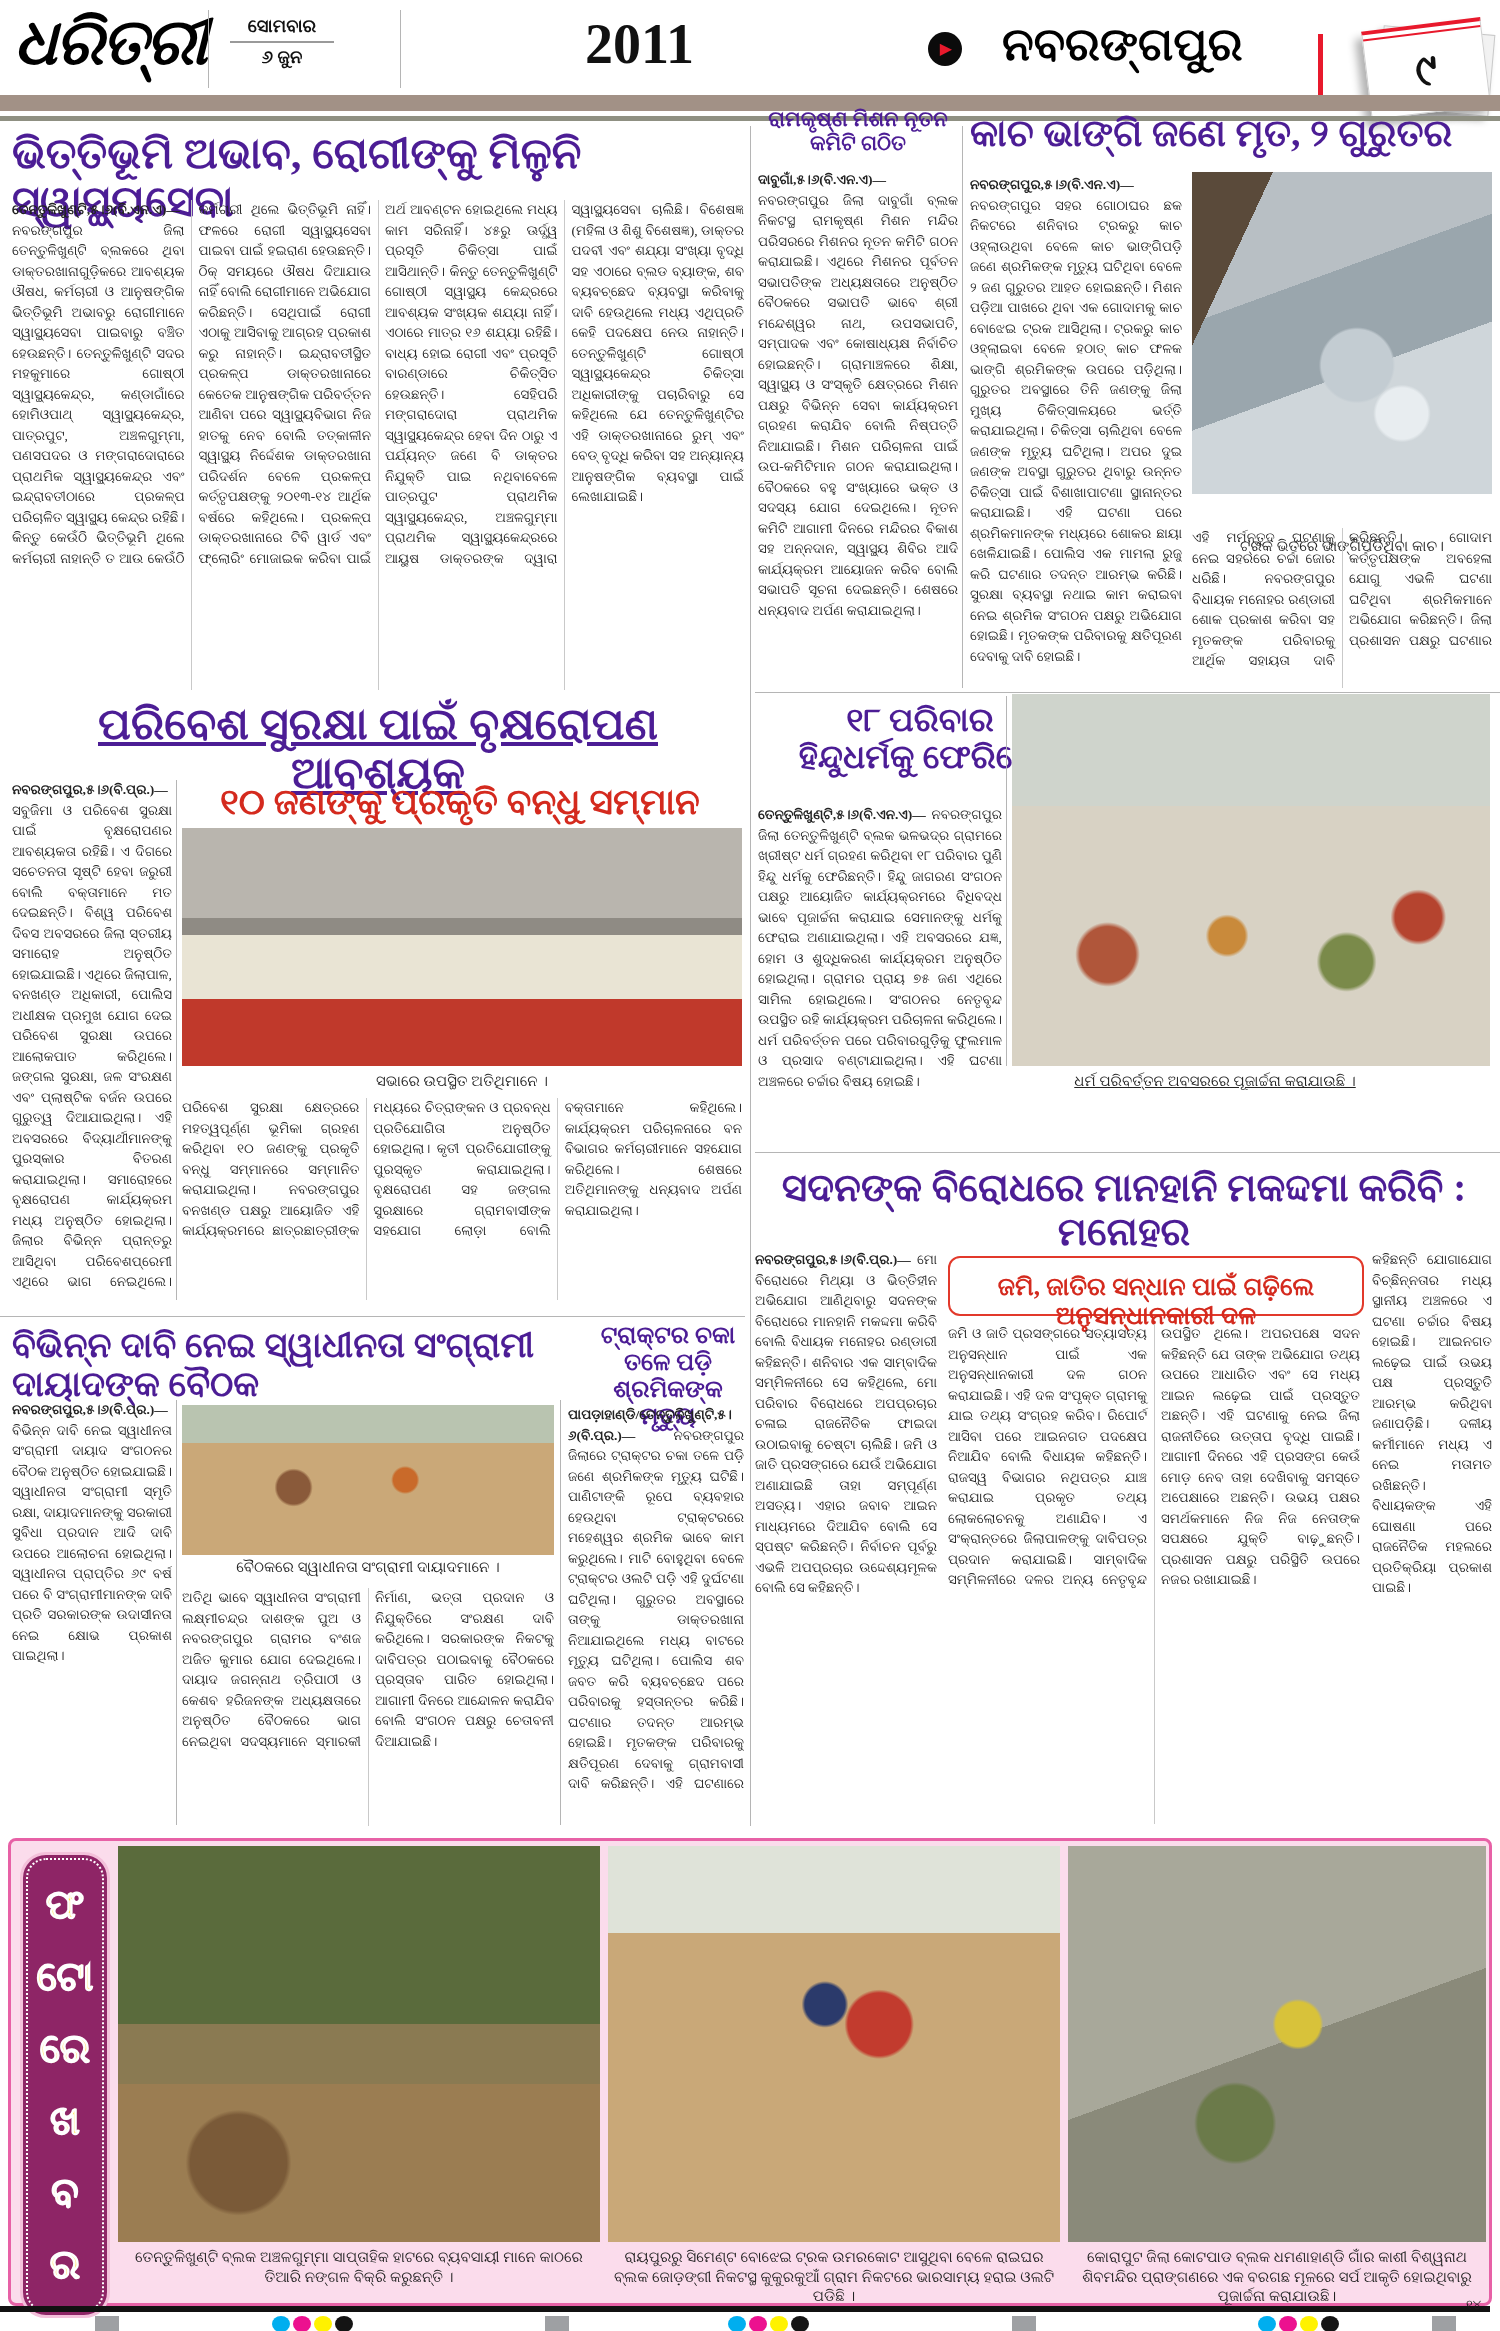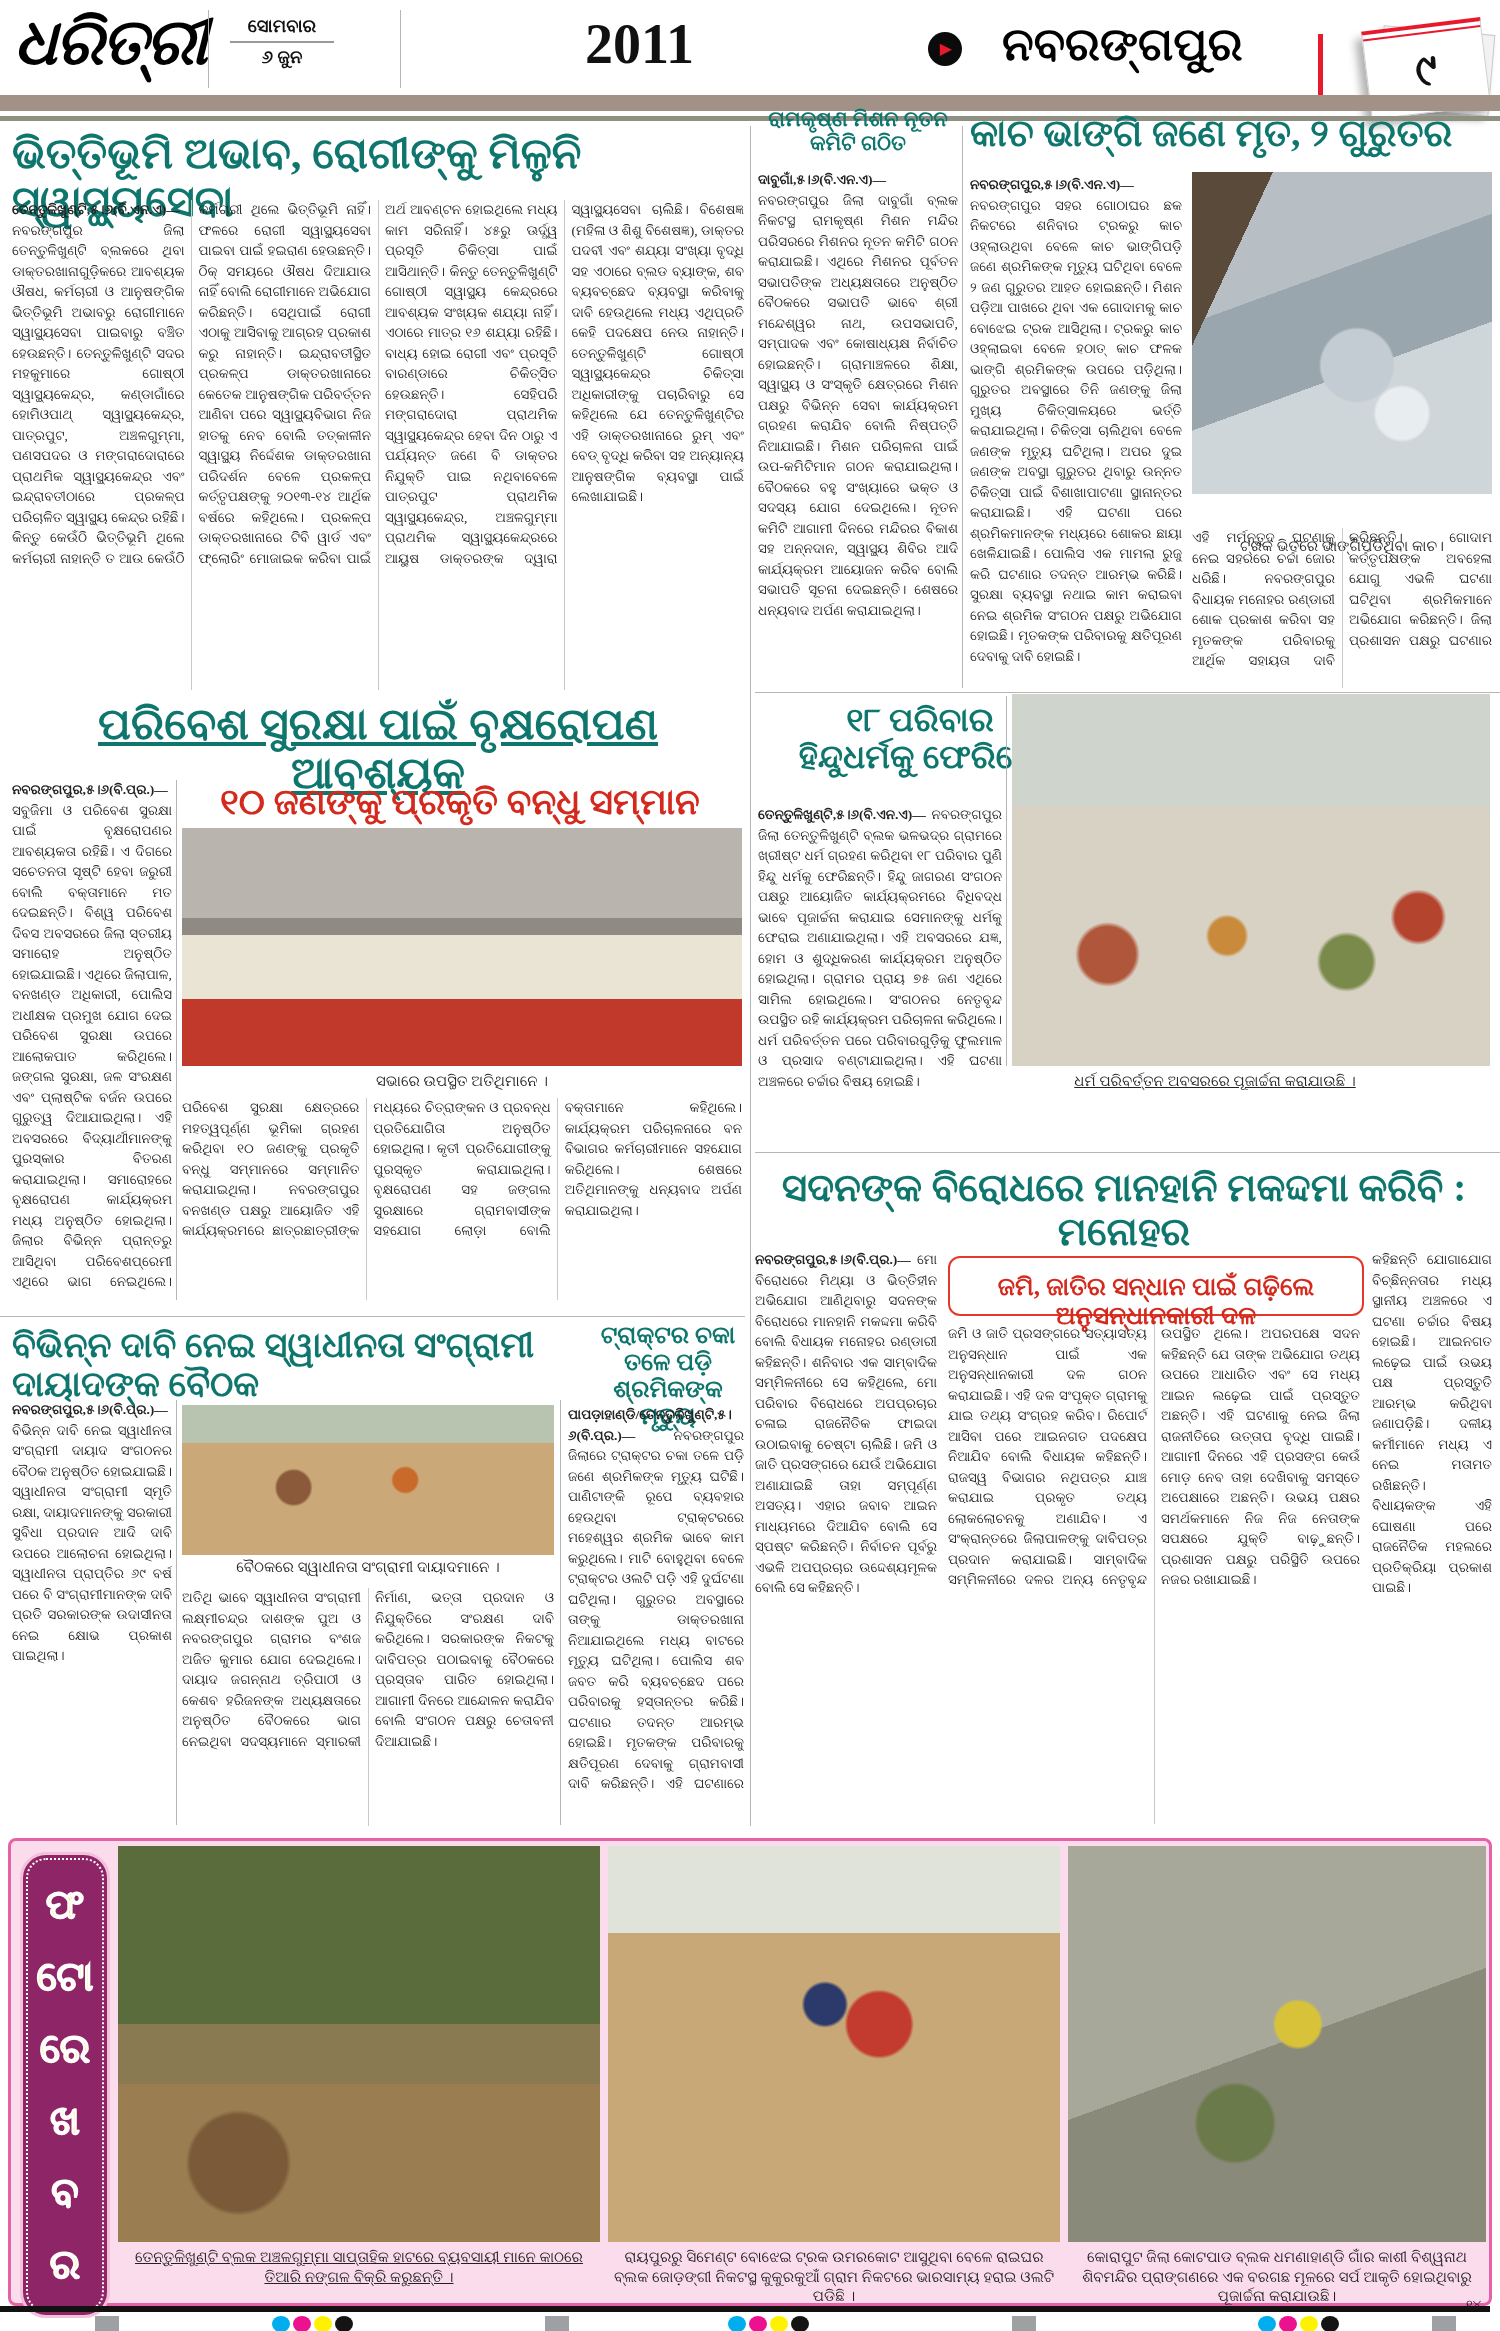--- a/index.html
+++ b/index.html
@@ -1,19 +1,19 @@
 <!DOCTYPE html>
 <html><head>
 <meta charset="utf-8">
 <style>
   html,body{margin:0;padding:0;background:#e8e8e8;}
   #page{position:relative;width:1500px;height:2331px;background:#ffffff;margin:0 auto;
         font-family:"Liberation Serif",serif;color:#1a1a1a;overflow:hidden;}
   .abs{position:absolute;}
-  .hl{font-weight:bold;color:#0f766e;line-height:1.12;letter-spacing:0px;}
+  .hl{font-weight:bold;color:#4c1d95;line-height:1.12;letter-spacing:0px;}
   .center{text-align:center;}
   .cols{column-gap:14px;column-rule:1px solid #c9c9c9;text-align:justify;overflow:hidden;}
   .bodytxt{font-size:13.5px;line-height:1.52;color:#222;}
   .byline{font-weight:bold;}
   .caption{font-size:15px;color:#222;text-align:center;line-height:1.3;}
   .vrule{width:1px;background:#b5b5b5;}
   .hrule{height:1px;background:#b5b5b5;}
   .photo{overflow:hidden;}
   
   .masthead{font-size:64px;font-weight:bold;font-style:italic;letter-spacing:-2px;color:#000;}
@@ -195,21 +195,21 @@
     <span>ଫ</span>
     <span>ଟୋ</span>
     <span>ରେ</span>
     <span>ଖ</span>
     <span>ବ</span>
     <span>ର</span>
   </div>
   <div class="abs photo ph-market" style="left:118px;top:1846px;width:482px;height:396px;"></div>
   <div class="abs photo ph-truck" style="left:608px;top:1846px;width:452px;height:396px;"></div>
   <div class="abs photo ph-tree" style="left:1068px;top:1846px;width:418px;height:396px;"></div>
-  <div class="abs caption" style="left:118px;top:2248px;width:482px;text-decoration:underline;">ତେନ୍ତୁଳିଖୁଣ୍ଟି ବ୍ଲକ ଅଞ୍ଚଳଗୁମ୍ମା ସାପ୍ତାହିକ ହାଟରେ ବ୍ୟବସାୟୀ ମାନେ କାଠରେ ତିଆରି ନଙ୍ଗଳ ବିକ୍ରି କରୁଛନ୍ତି ।</div>
+  <div class="abs caption" style="left:118px;top:2248px;width:482px;">ତେନ୍ତୁଳିଖୁଣ୍ଟି ବ୍ଲକ ଅଞ୍ଚଳଗୁମ୍ମା ସାପ୍ତାହିକ ହାଟରେ ବ୍ୟବସାୟୀ ମାନେ କାଠରେ ତିଆରି ନଙ୍ଗଳ ବିକ୍ରି କରୁଛନ୍ତି ।</div>
   <div class="abs caption" style="left:608px;top:2248px;width:452px;">ରାୟପୁରରୁ ସିମେଣ୍ଟ ବୋଝେଇ ଟ୍ରକ ଉମରକୋଟ ଆସୁଥିବା ବେଳେ ରାଇଘର ବ୍ଲକ ଜୋଡ଼ଙ୍ଗୀ ନିକଟସ୍ଥ କୁକୁରକୁଆଁ ଗ୍ରାମ ନିକଟରେ ଭାରସାମ୍ୟ ହରାଇ ଓଲଟି ପଡିଛି ।</div>
   <div class="abs caption" style="left:1068px;top:2248px;width:418px;">କୋରାପୁଟ ଜିଲା କୋଟପାଡ ବ୍ଲକ ଧମଣାହାଣ୍ଡି ଗାଁର କାଶୀ ବିଶ୍ୱନାଥ ଶିବମନ୍ଦିର ପ୍ରାଙ୍ଗଣରେ ଏକ ବରଗଛ ମୂଳରେ ସର୍ପ ଆକୃତି ହୋଇଥିବାରୁ ପୂଜାର୍ଚ୍ଚନା କରାଯାଉଛି।</div>
 
   <div class="abs" style="left:0;top:2306px;width:1490px;height:6px;background:#111;"></div>
   <div class="abs" style="left:1466px;top:2297px;font-size:13px;">୧୪</div>
 
   <div class="abs regsq" style="left:95px;top:2316px;"></div>
   <div class="abs regdots" style="left:272px;top:2316px;">
     <i style="background:#00aeef;"></i>
       <i style="background:#ec118f;"></i>

